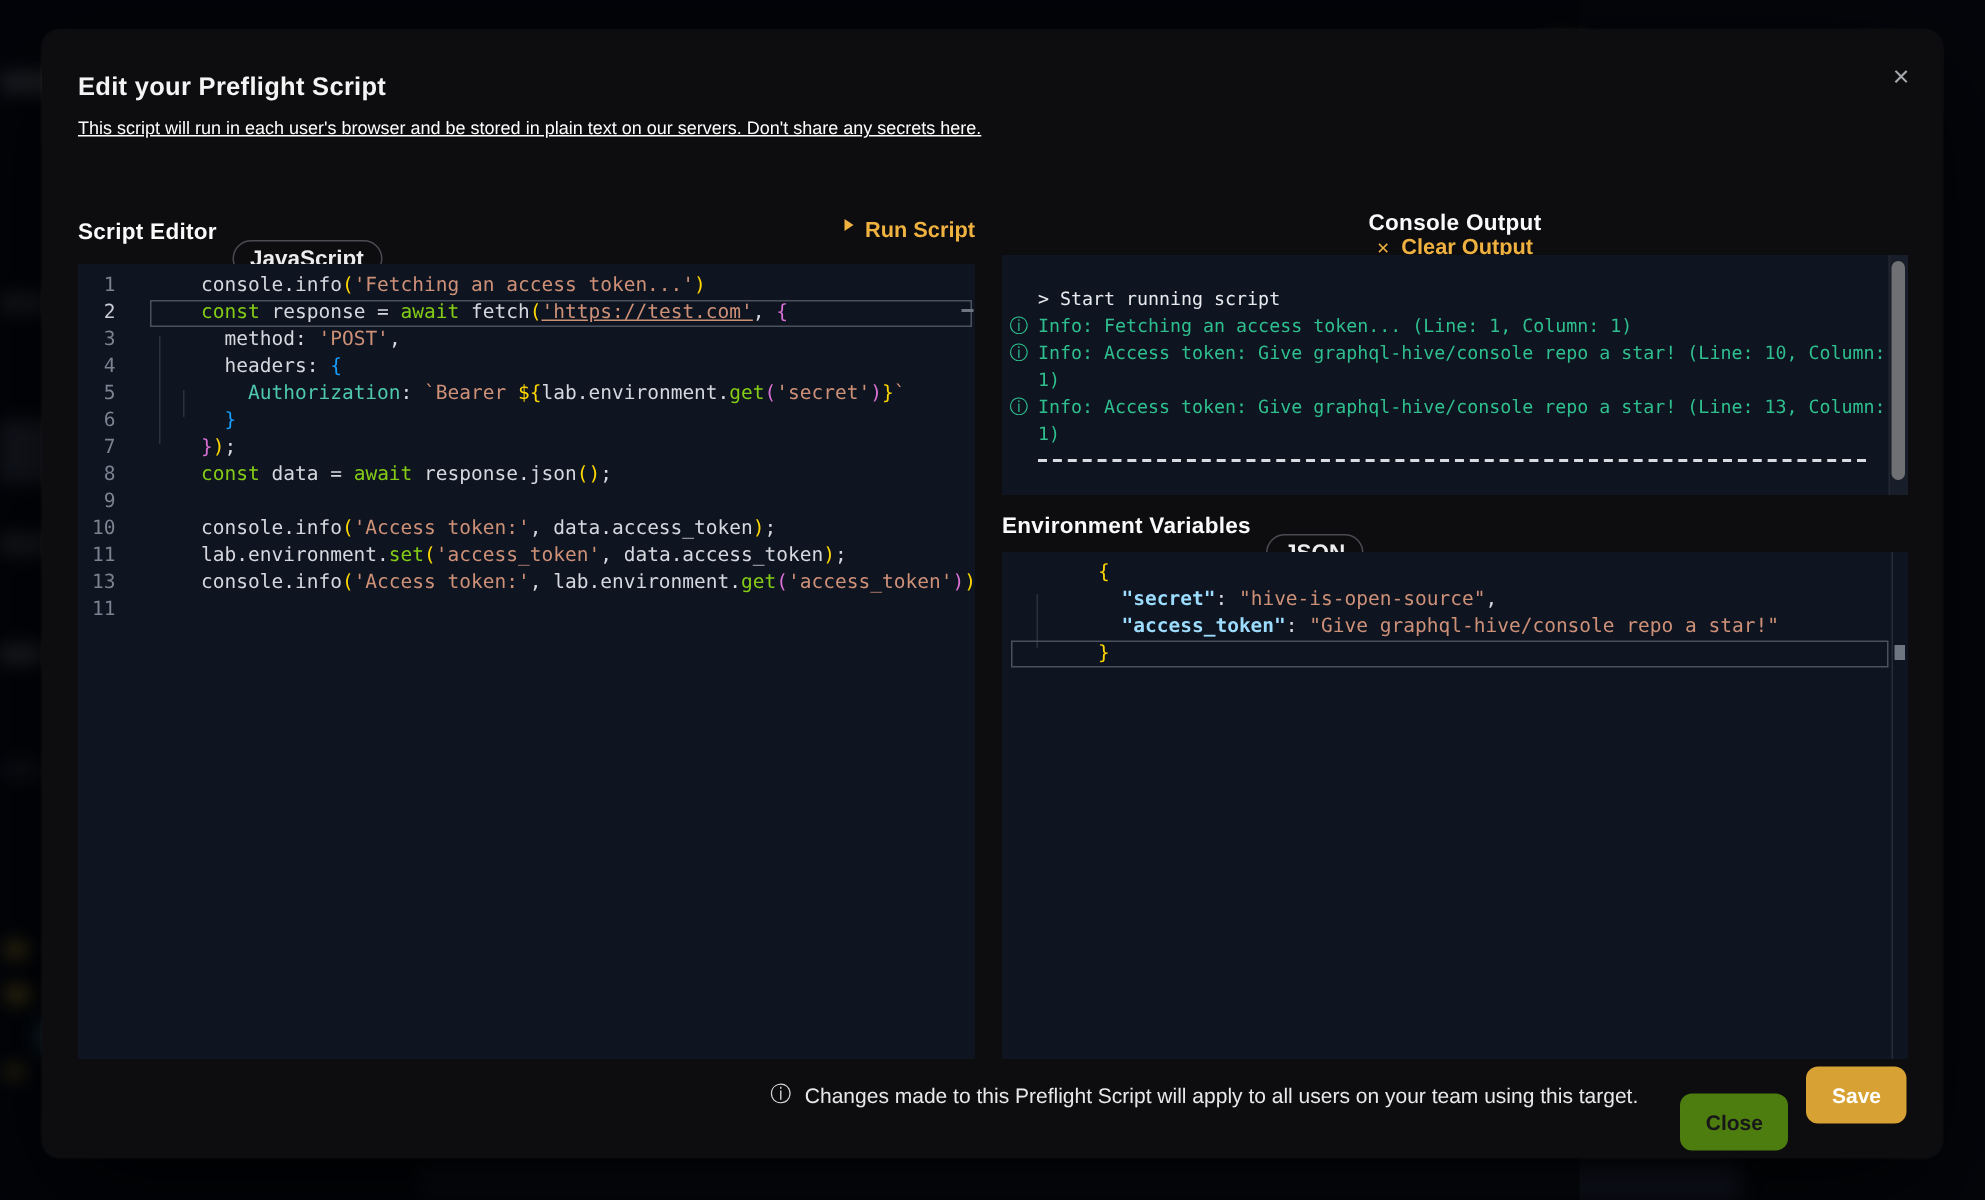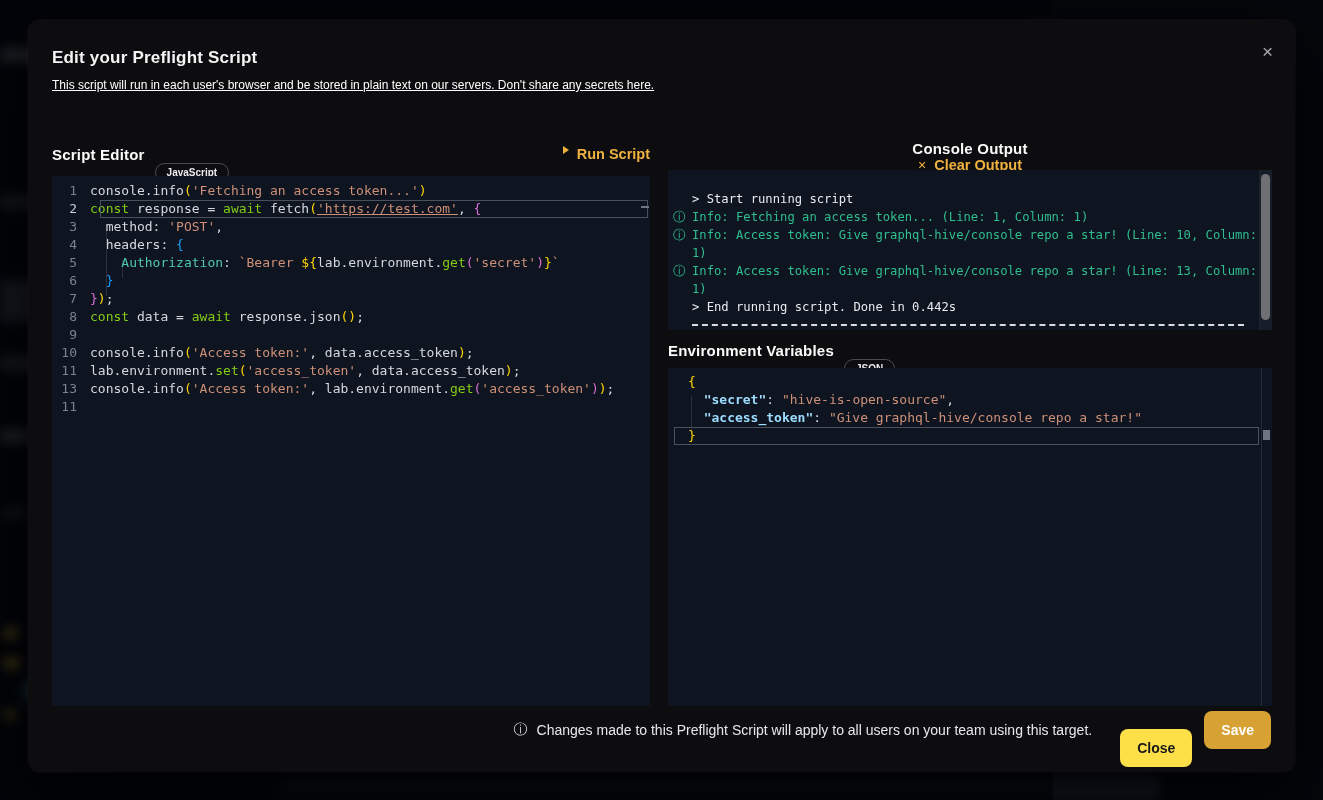--- a/index.html
+++ b/index.html
@@ -22,21 +22,21 @@
   .modal-close { position:absolute; right:22px; top:22px; background:none; border:none;
                  color:#a7a9ae; font-size:19px; line-height:19px; cursor:pointer; }
 
   
   .panel-header { position:absolute; height:28px; display:flex; align-items:center; }
   .ph-left  { left:24px;  top:120px; width:598px; }
   .ph-right { left:640px; top:120px; width:604px;flex-direction:column; }
   .ph-env   { left:640px; top:316px; width:604px; }
   .panel-title { font-size:15px; font-weight:700; color:#fafafa; letter-spacing:0.2px; }
   .badge { display:inline-flex; align-items:center; margin-left:10px; padding:3px 11px;
-           border:1px solid #4b4b52; border-radius:999px; font-size:10px; font-weight:700;
+           border:1px solid #4b4b52; border-radius:999px; font-size:15px; font-weight:700;
            color:#ececee;margin-top:36px; }
   .spacer { flex:1; }
   .accent-btn { display:flex; align-items:flex-start; gap:8px; background:none; border:none;
                 color:#efb13f; font-size:14.5px; font-weight:700; cursor:pointer;
                 font-family:"Liberation Sans", sans-serif; }
   .play-icon { width:0; height:0; border-left:6px solid #efb13f;
                border-top:4px solid transparent; border-bottom:4px solid transparent; }
   .x-icon { font-size:14px; font-weight:400; color:#efb13f; }
 
   
@@ -47,21 +47,21 @@
 
   .mono, .code-row, .console-entry { font-family:"DejaVu Sans Mono", monospace; }
 
   .lines { position:relative; padding-top:6px; }
   .env .lines { padding-top:5px; }
   .code-row { position:relative; display:flex; height:18px; line-height:18px;
               font-size:13px; white-space:pre; }
   .gutter { flex:none; width:38px; text-align:right; padding-right:13px; color:#7b8290; }
   .code-row.active .gutter { color:#c8cdd6; }
   .env .code-row { padding-left:20px; }
-  .code { flex:none; }
+  .code { flex:none;margin-left:44px; }
   .code-row.active::after { content:""; position:absolute; top:0; bottom:0;
            border:1px solid #4a505c; pointer-events:none; }
   .script .code-row.active::after { left:48px; right:2px; }
   .env .code-row.active::after { left:6px; right:13px; }
 
   .tok-p   { color:#d5d8de; }
   .tok-kw  { color:#84cc16; }
   .tok-str { color:#ce9178; }
   .tok-url { color:#ce9178; text-decoration:underline; }
   .tok-prop{ color:#4ec9b0; }
@@ -91,21 +91,21 @@
   .env-track-line { position:absolute; right:10px; top:0; bottom:0; width:1px; background:#262c38; }
   .env-dash { position:absolute; right:2px; top:62px; width:7px; height:10px; background:#6e7681; }
 
   
   .footer { position:absolute; right:24px; top:691px; height:38px;
             display:flex; align-items:center; }
   .footer-note { display:flex; align-items:center; gap:9px; color:#e8e8ea; font-size:14px; }
   .footer-note .info-glyph { font-size:14px; color:#d4d4d8; font-family:"DejaVu Sans", sans-serif; }
   .btn { height:38px; border:none; border-radius:8px; font-size:14px; font-weight:600;
          cursor:pointer; font-family:"Liberation Sans", sans-serif; }
-  .btn-close { margin-left:28px; padding:0 17px; background:#fde047; color:#17171a;margin-top:35px; }
+  .btn-close { margin-left:28px; padding:0 17px; background:#4d7c0f; color:#17171a;margin-top:35px; }
   .btn-save  { margin-left:12px; padding:0 17px; background:#d7a233; color:#ffffff; }
 </style>
 </head>
 <body>
 
 <div class="page">
 
   <div class="blob" style="left:0;top:48px;width:48px;height:14px;background:#4a4d52;"></div>
   <div class="blob" style="left:0;top:196px;width:36px;height:12px;background:#3d4046;"></div>
   <div class="blob" style="left:0;top:280px;width:44px;height:42px;background:#333845;"></div>
@@ -169,21 +169,20 @@
         <span>Clear Output</span>
       </button>
     </div>
 
     <div class="editor console-panel">
       <div class="console-body" id="console-body">
           <div class="console-entry">&gt; Start running script</div>
           <div class="console-entry info"><span class="info-icon">ⓘ</span>Info: Fetching an access token... (Line: 1, Column: 1)</div>
           <div class="console-entry info"><span class="info-icon">ⓘ</span>Info: Access token: Give graphql-hive/console repo a star! (Line: 10, Column: 1)</div>
           <div class="console-entry info"><span class="info-icon">ⓘ</span>Info: Access token: Give graphql-hive/console repo a star! (Line: 13, Column: 1)</div>
-          <div class="console-entry">&gt; End running script. Done in 0.442s</div>
           <div class="console-sep"></div>
         </div>
       <div class="console-track"></div>
       <div class="console-thumb"></div>
     </div>
 
     <div class="panel-header ph-env">
       <span class="panel-title">Environment Variables</span>
       <span class="badge">JSON</span>
     </div>

